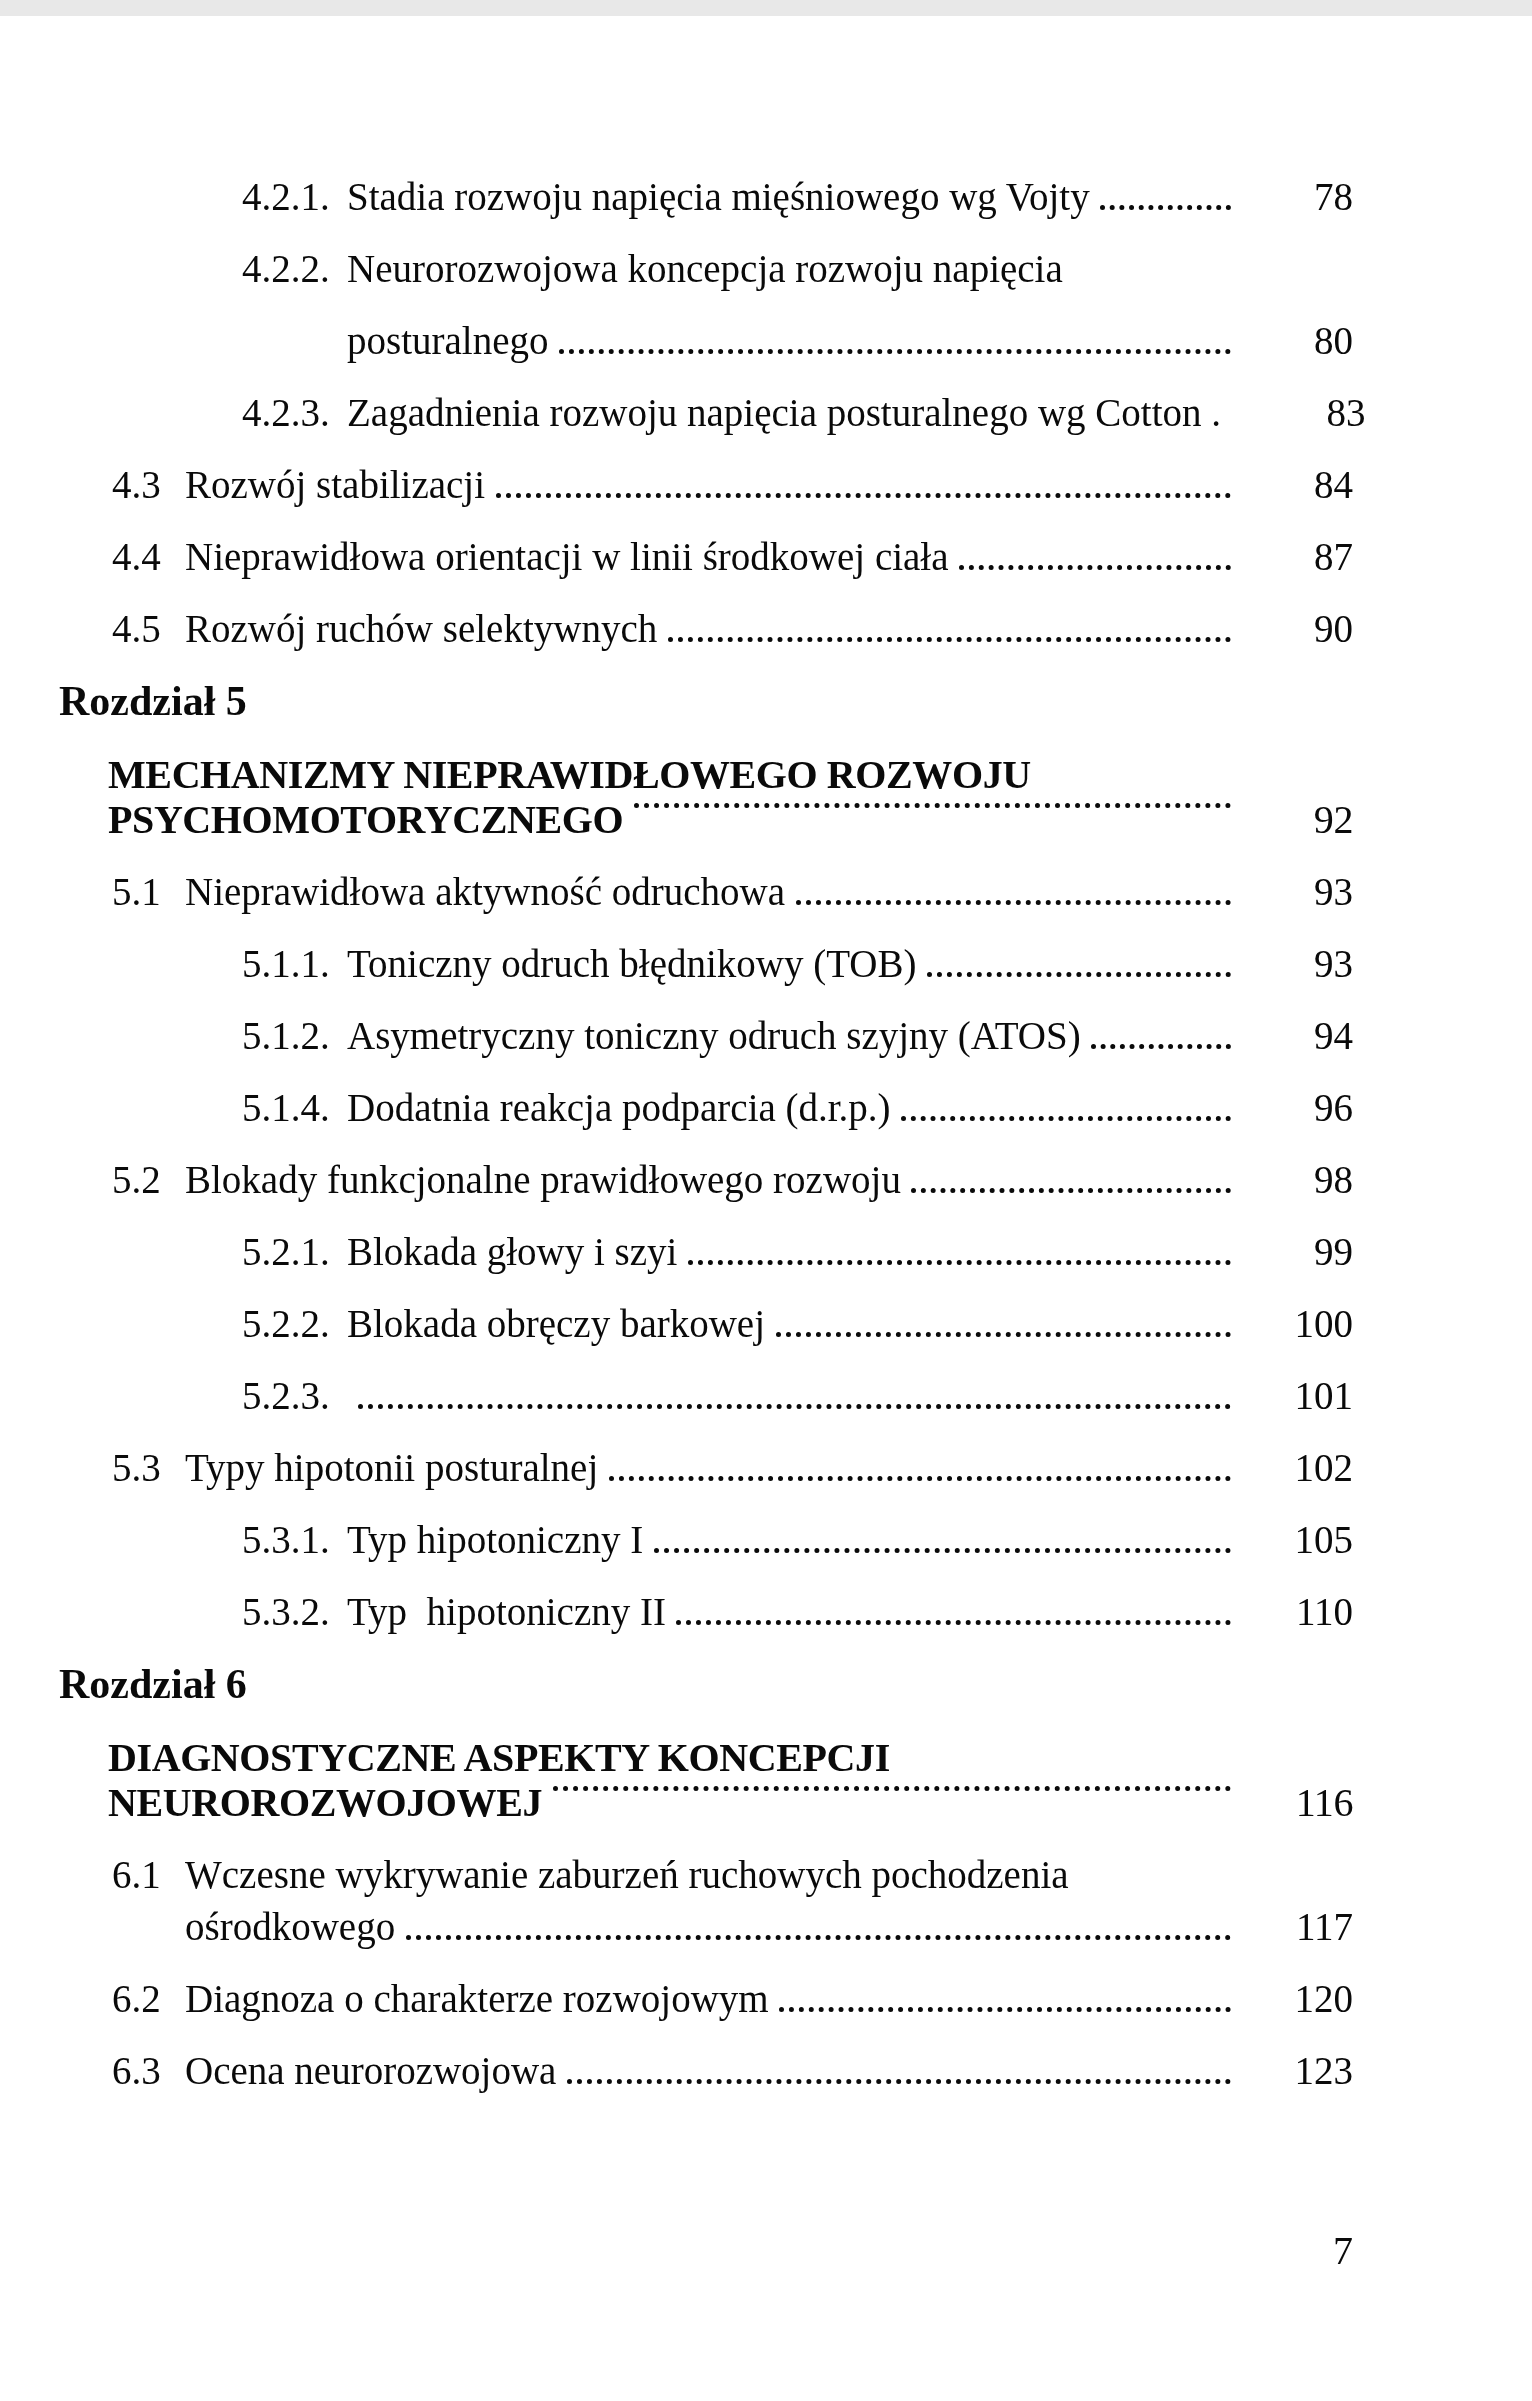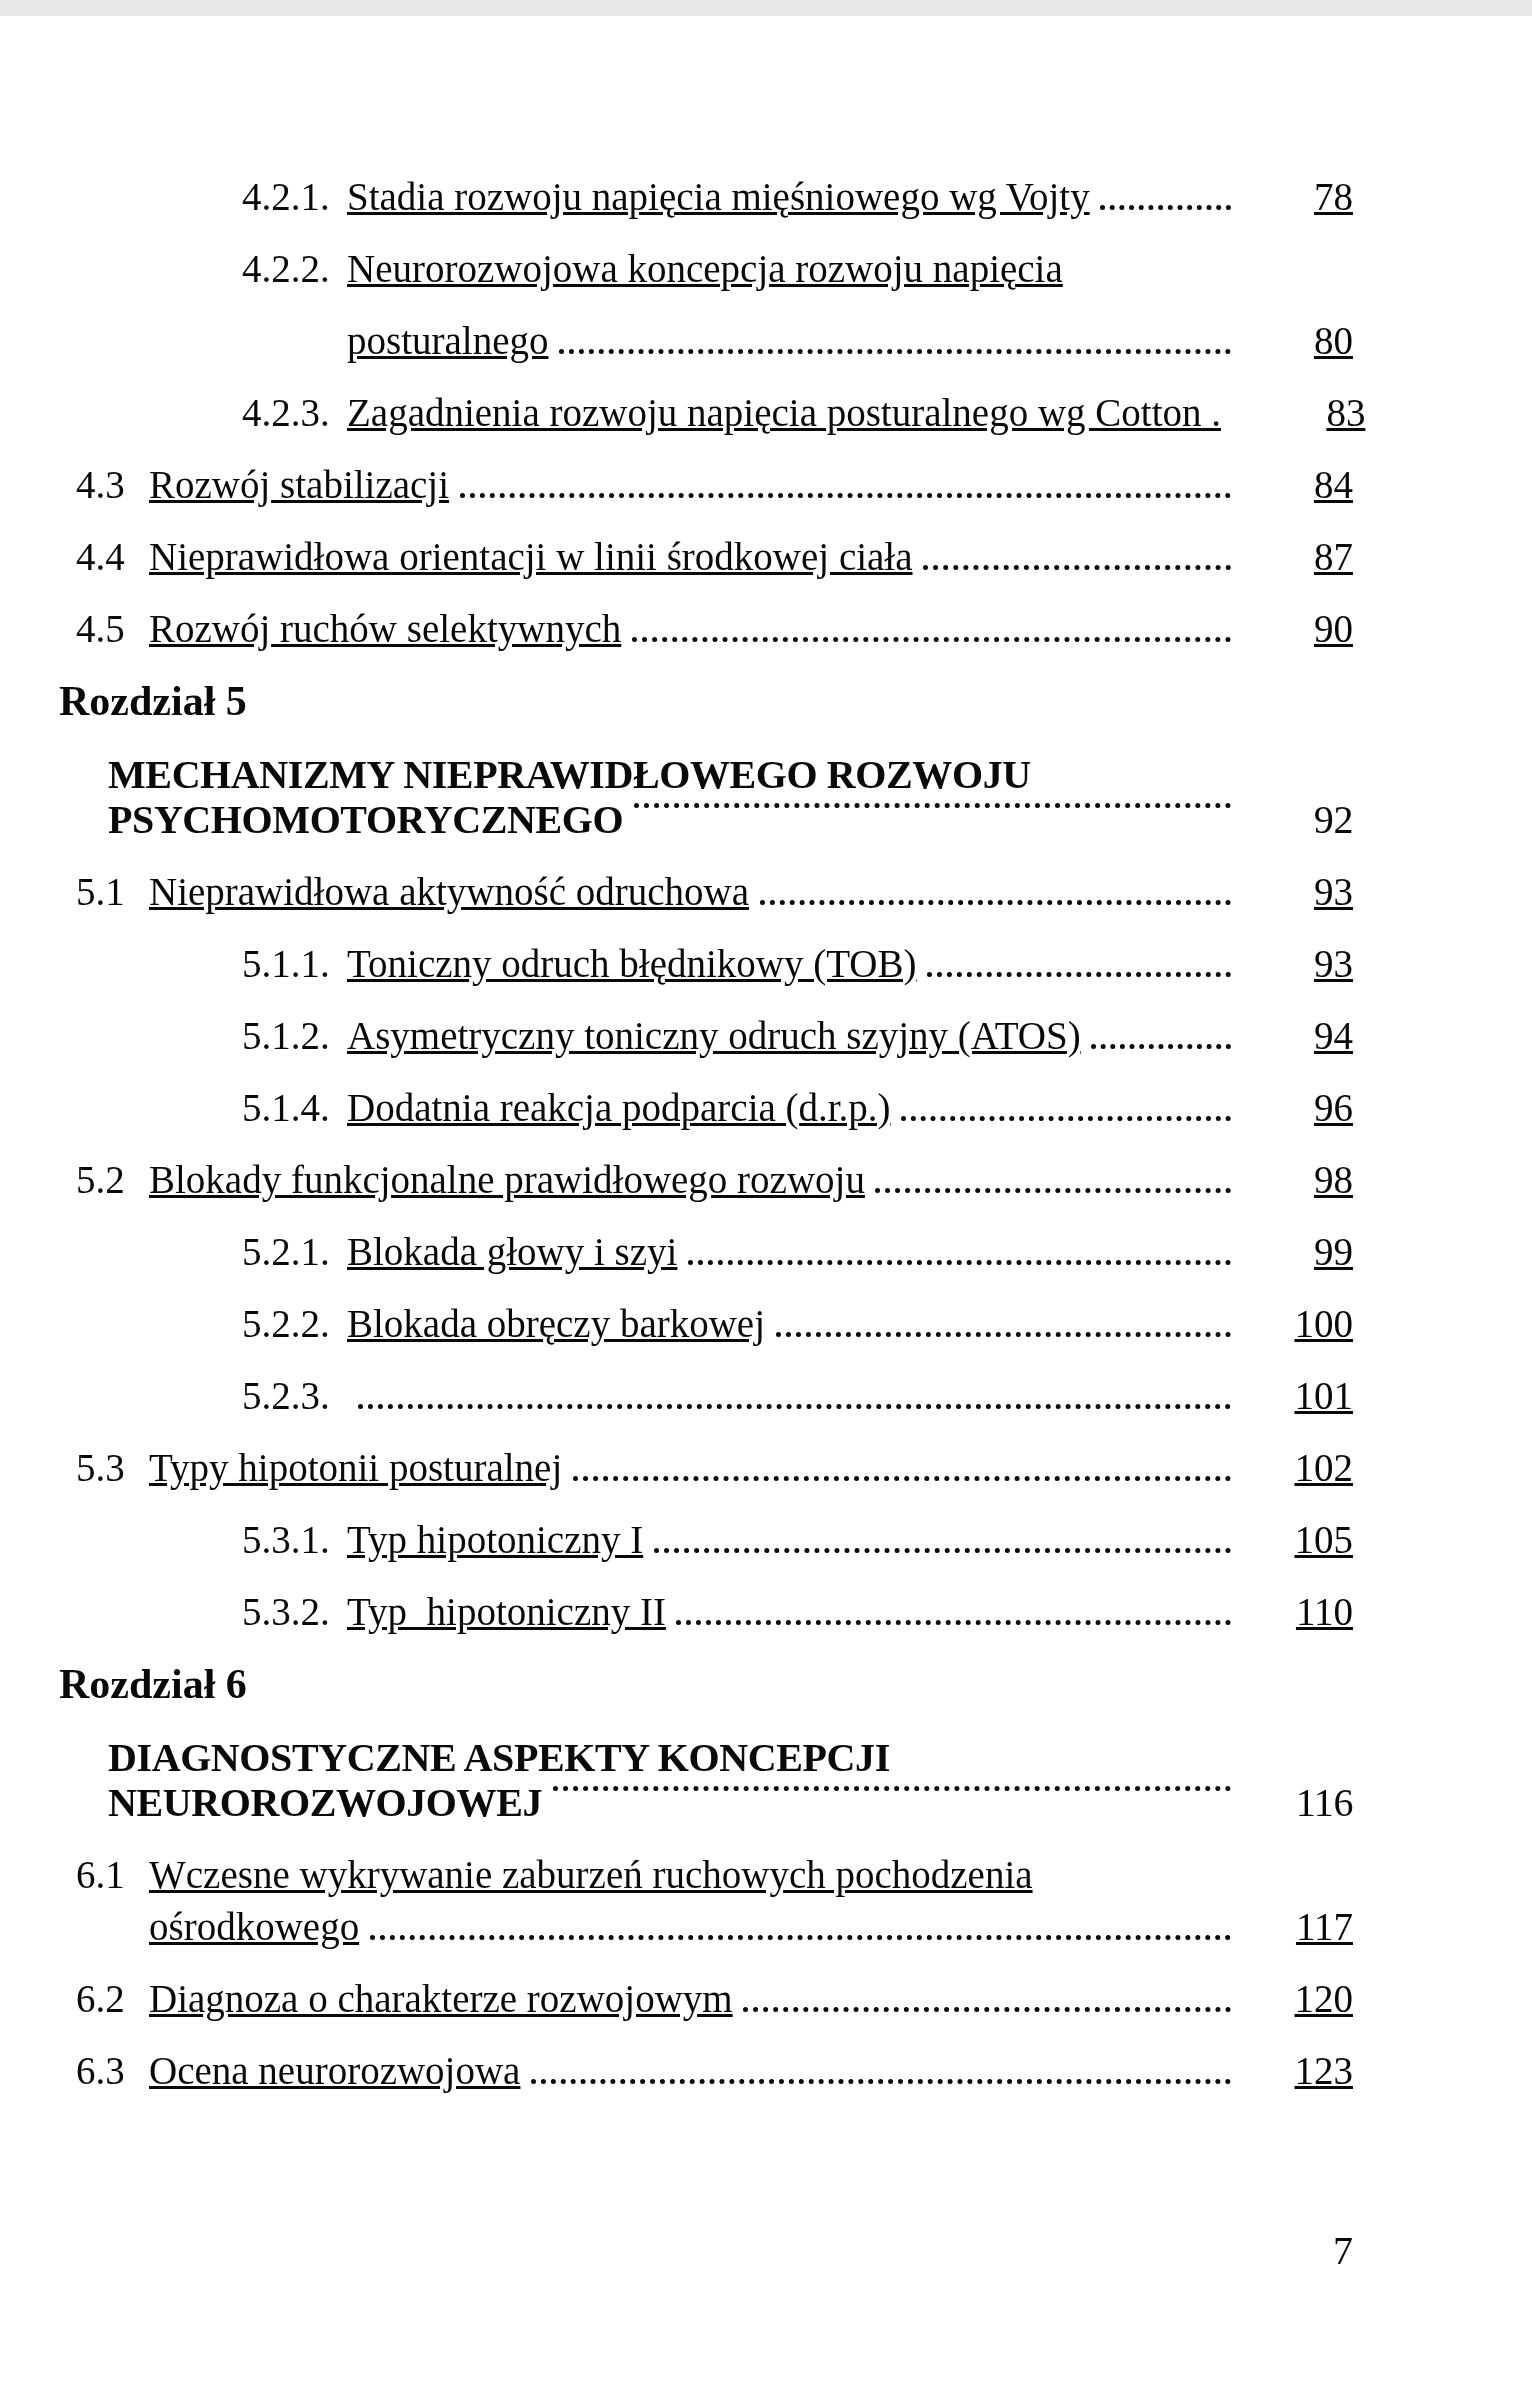--- a/index.html
+++ b/index.html
@@ -19,31 +19,30 @@
     padding: 159px 179px 0 0;
     overflow: hidden;
   }
   .entry {
     display: flex;
     align-items: baseline;
     font-size: 39px;
     line-height: 44px;
     margin-bottom: 28px;
   }
-  .entry.l2 { padding-left: 76px; }
+  .entry.l2 { padding-left: 112px; }
   .entry.l2 > .num { flex: 0 0 73px; }
   .entry.l3 { padding-left: 242px; }
   .entry.l3 > .num { flex: 0 0 105px; }
   .num { white-space: nowrap; }
   .body {
     flex: 1;
     display: flex;
     align-items: baseline;
     min-width: 0;
-    text-decoration: underline;
   }
   .body.multi { display: block; }
   .line1 { white-space: nowrap; }
   .line2 {
     display: flex;
     align-items: baseline;
     margin-top: 28px;
   }
   .line2.tight { margin-top: 7.8px; justify-content: center; }
   .text { white-space: nowrap; flex-shrink: 0; }

